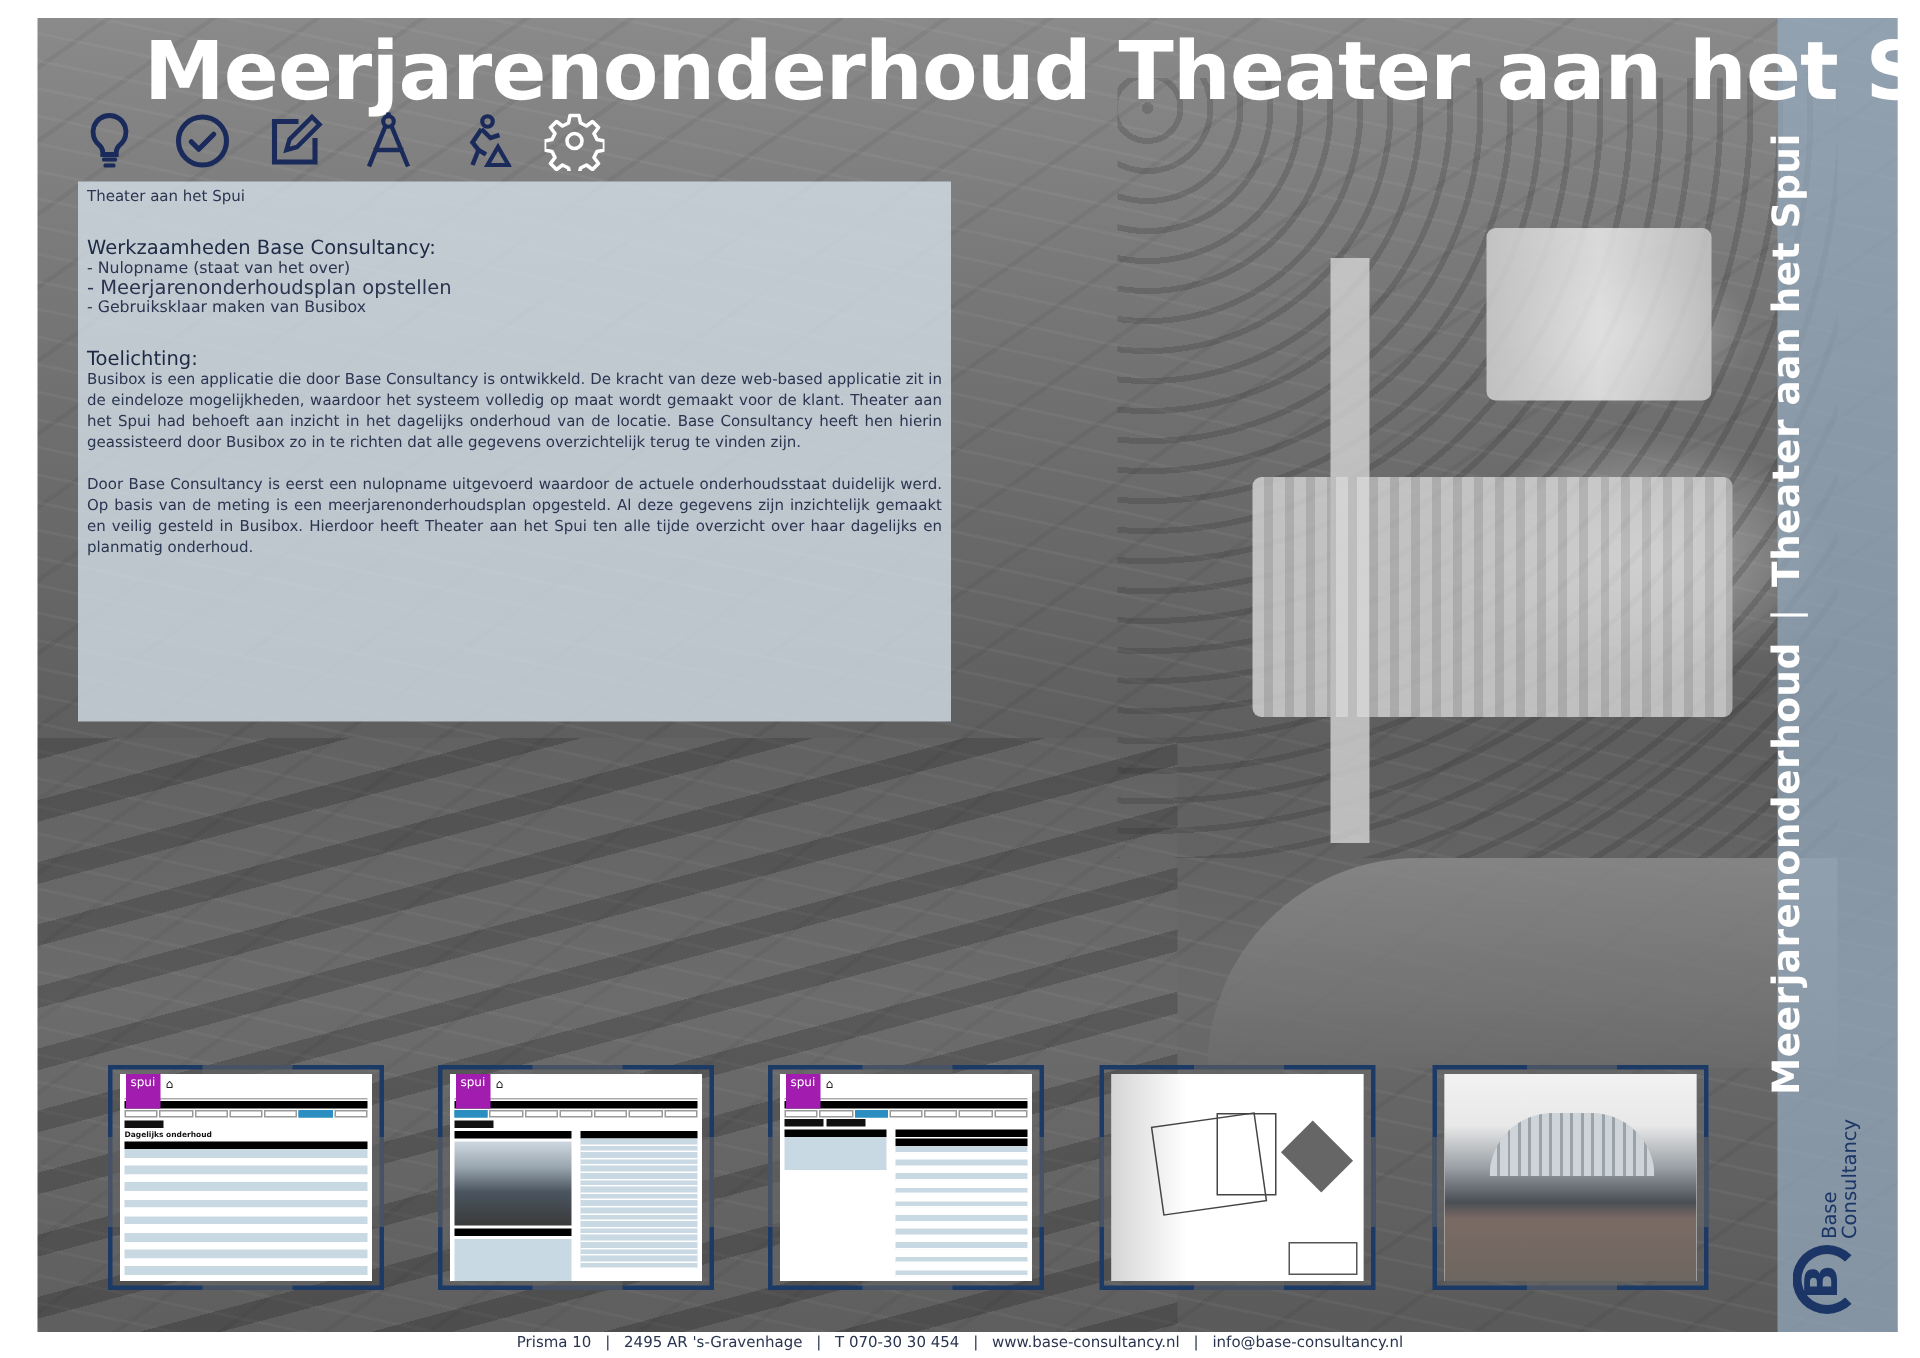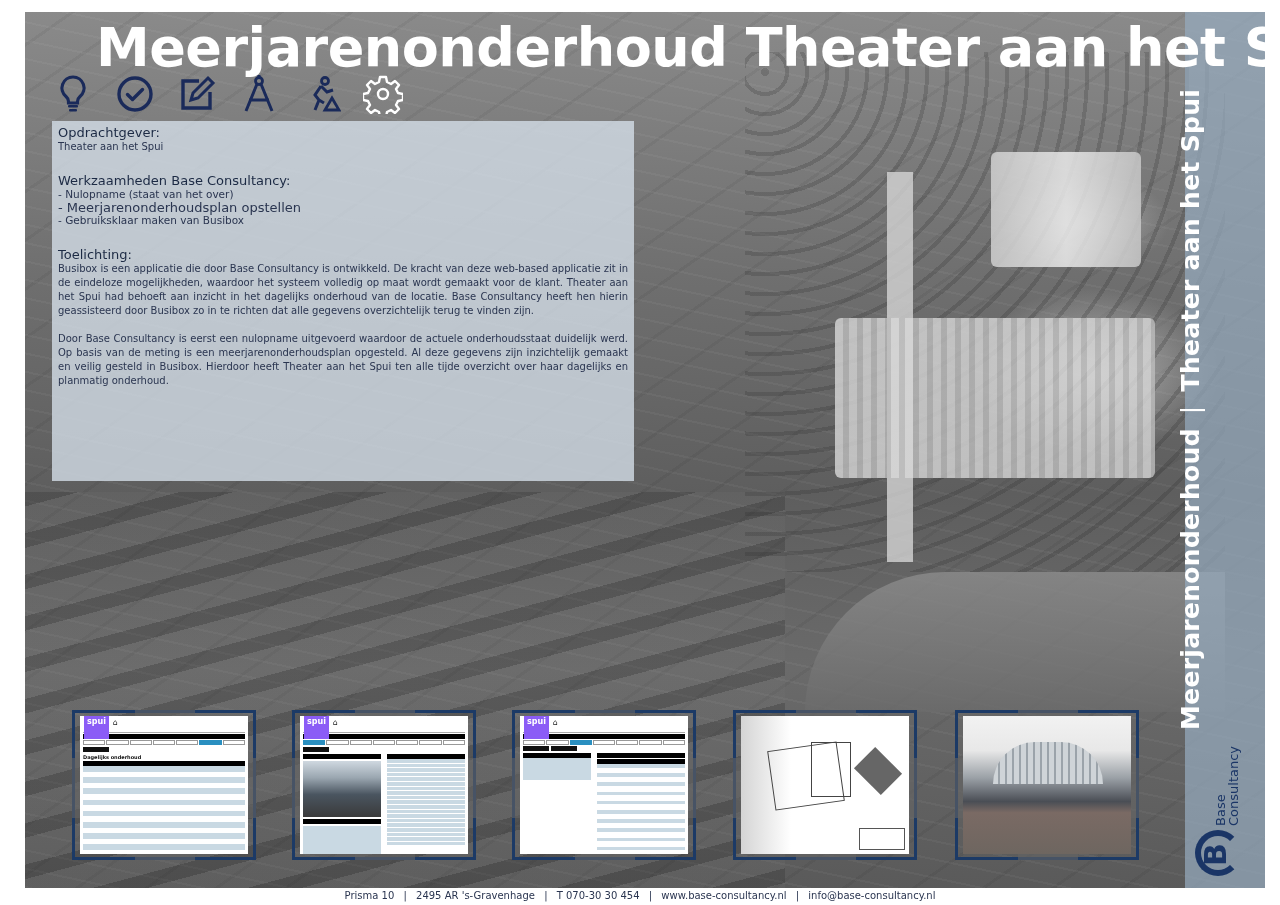--- a/index.html
+++ b/index.html
@@ -75,21 +75,21 @@
   .thumb .frame::before, .thumb .frame::after {
     content: ""; position: absolute; background: rgba(100,100,100,0.6);
   }
   .thumb .frame::before { left: -3px; right: -3px; top: 45px; height: 60px; }
   .thumb .frame::after { top: -3px; bottom: -3px; left: 60px; width: 60px; }
   .thumb .screen {
     position: absolute; left: 8px; top: 6px; right: 8px; bottom: 6px; background: #ffffff; overflow: hidden; z-index: 2;
     font-size: 3px; color: #333;
   }
   .scr-logo { height: 12px; display: flex; align-items: center; gap: 4px; padding-left: 4px; }
-  .scr-logo .blk { background: #8b5cf6; color: #fff; font-size: 8px; font-weight: bold; padding: 12px 3px; line-height: 10px; }
+  .scr-logo .blk { background: #a21caf; color: #fff; font-size: 8px; font-weight: normal; padding: 12px 3px; line-height: 10px; }
   .scr-logo .home { font-size: 8px; color: #222; }
   .scr-crumb { height: 5px; border-bottom: 1px solid #aaa; margin: 0 3px; }
   .scr-bar { height: 5px; background: #000; margin: 1px 3px; }
   .scr-tabs { height: 5px; margin: 1px 3px; display: flex; gap: 1px; }
   .scr-tabs span { flex: 1; border: 1px solid #999; }
   .scr-tabs span.on { background: #2a8fc0; border-color: #2a8fc0; }
   .scr-btn { height: 5px; width: 26px; background: #111; margin: 2px 3px; }
   .scr-h { font-size: 5px; font-weight: bold; margin: 1px 3px; color: #111; }
   .scr-thead { height: 5px; background: #000; margin: 0 3px; }
   .scr-row { height: 5.6px; margin: 0 3px; }
@@ -171,21 +171,20 @@
   <div class="ic">
     <svg viewBox="0 0 40 40">
         <path d="M17 3h6l1 5 4 2 4-3 4 4-3 4 2 4 5 1v6l-5 1-2 4 3 4-4 4-4-3-4 2-1 5h-6l-1-5-4-2-4 3-4-4 3-4-2-4-5-1v-6l5-1 2-4-3-4 4-4 4 3 4-2z" fill="none" stroke="#ffffff" stroke-width="2.4" stroke-linejoin="round"></path>
         <circle cx="20" cy="20" r="5" fill="none" stroke="#ffffff" stroke-width="2.4"></circle>
       </svg>
   </div>
 </div>
 
 <div class="info-panel">
   <div class="block">
-    <div class="lbl">Opdrachtgever:</div>
     <div class="val">Theater aan het Spui</div>
   </div>
   <div class="block" style="margin-bottom:20px">
   </div>
   <div class="block" style="margin-bottom:20px">
     <div class="lbl">Werkzaamheden Base Consultancy:</div>
     <div class="val" style="font-size:10.5px">- Nulopname (staat van het over)</div>
     <div class="val" style="font-size:13px">- Meerjarenonderhoudsplan opstellen</div>
     <div class="val" style="font-size:10.5px">- Gebruiksklaar maken van Busibox</div>
   </div>

